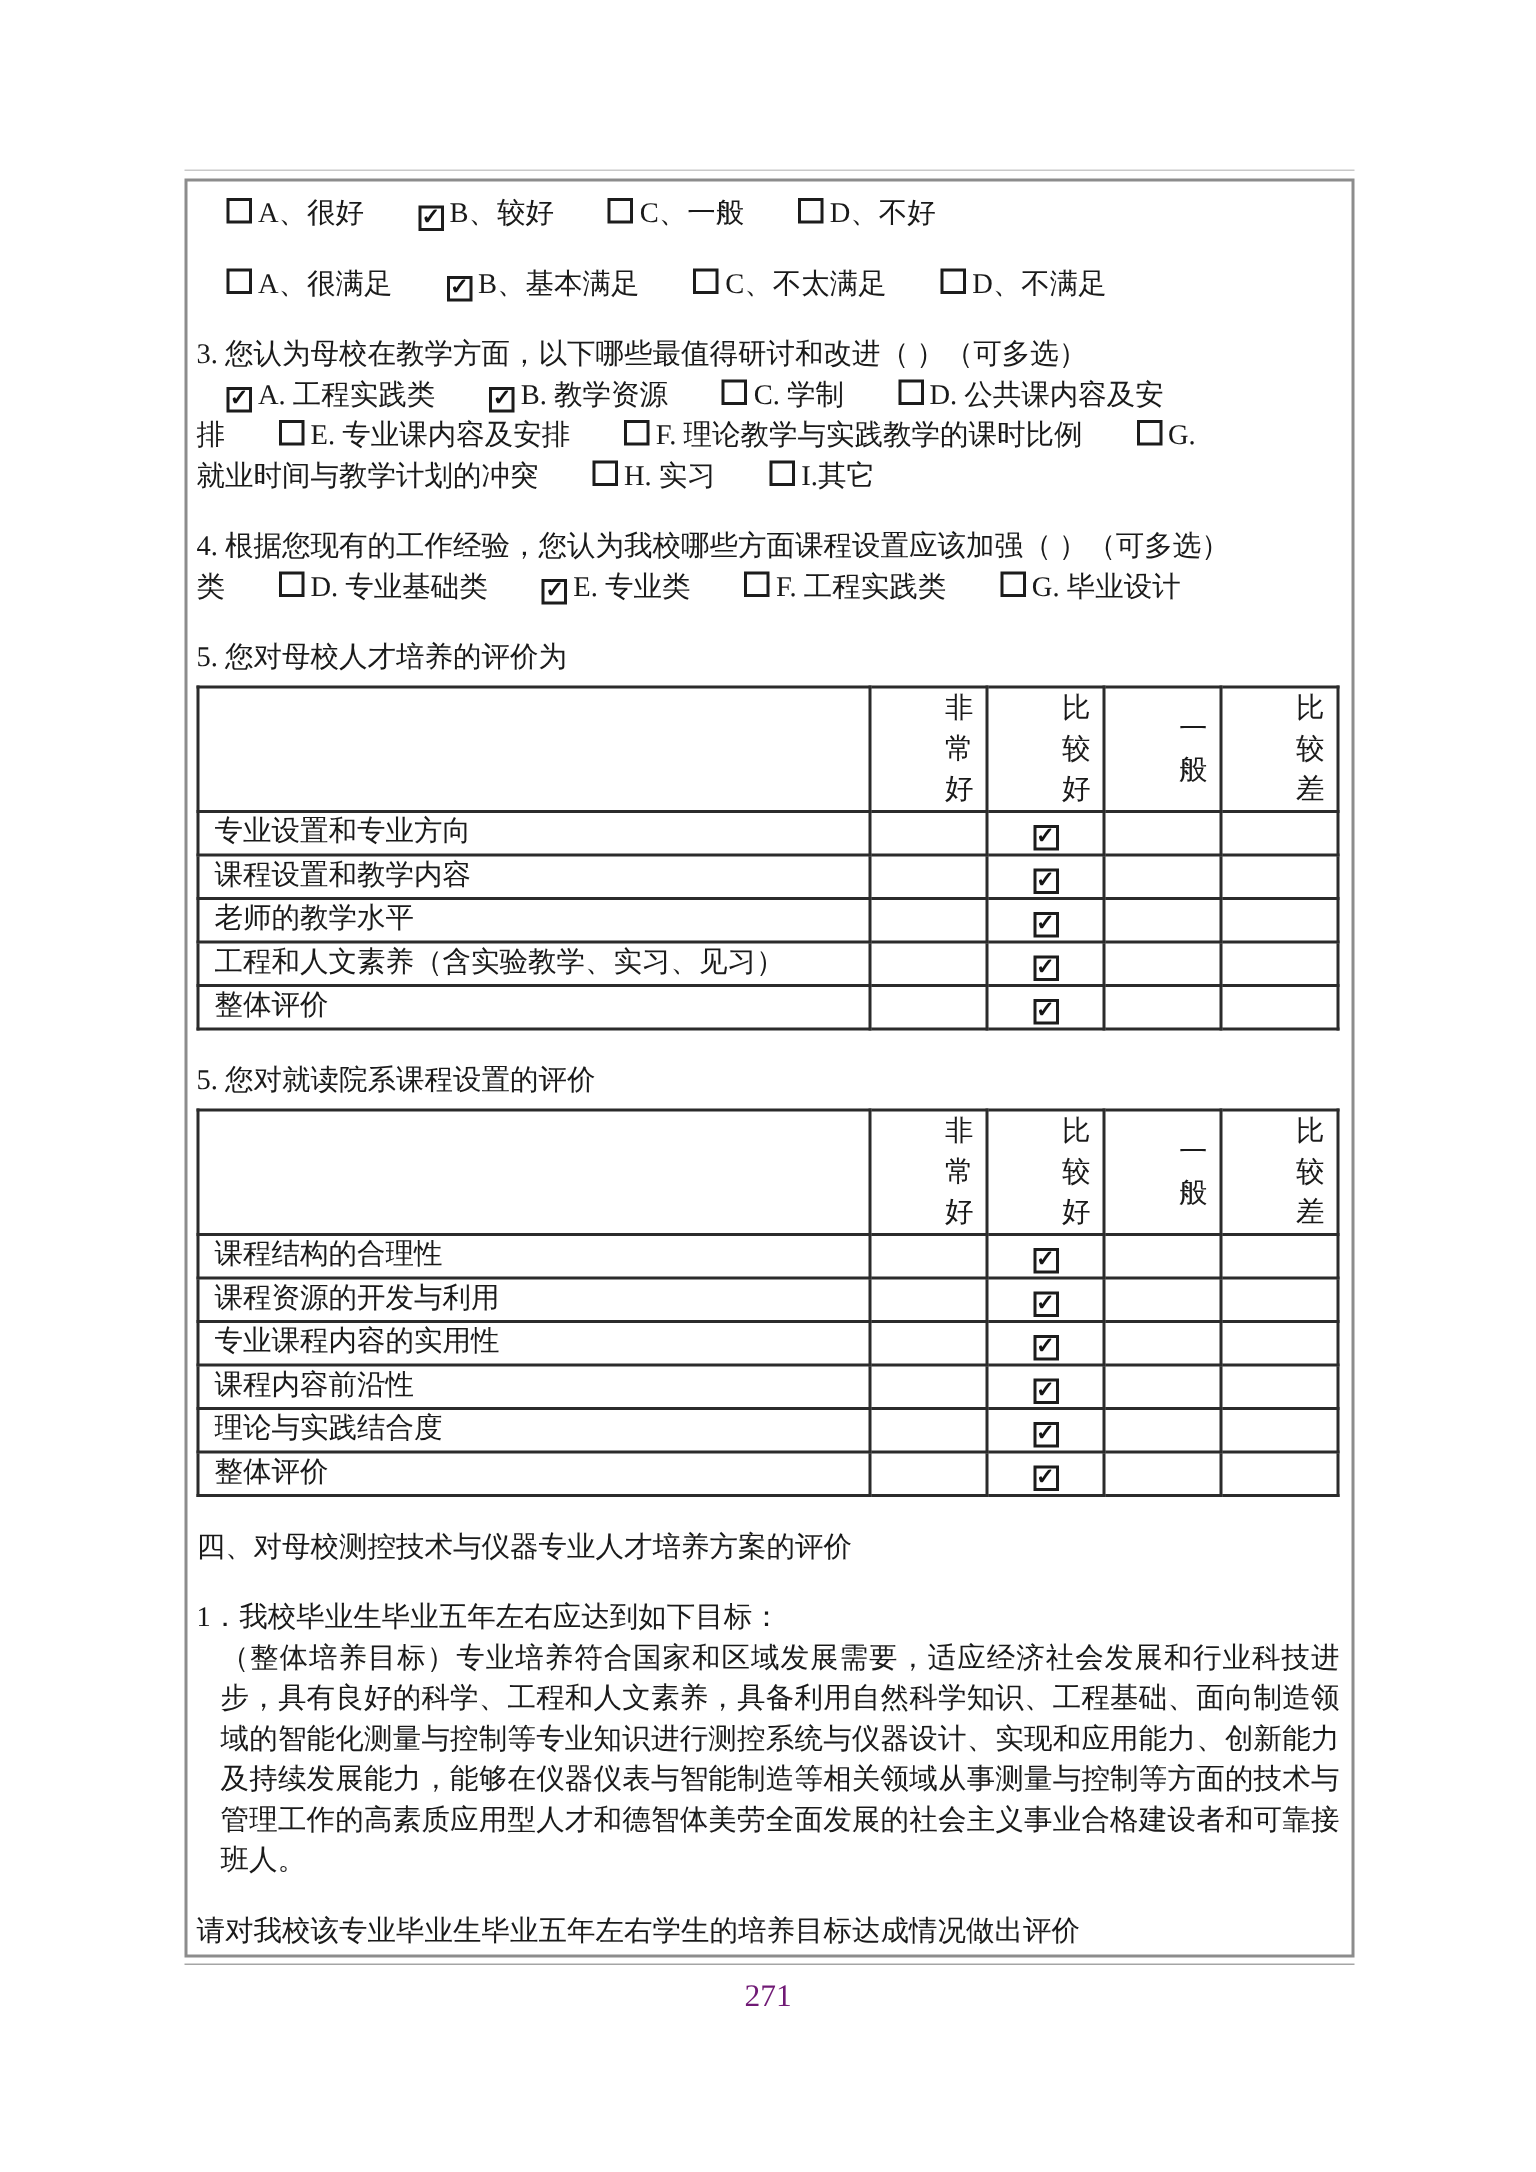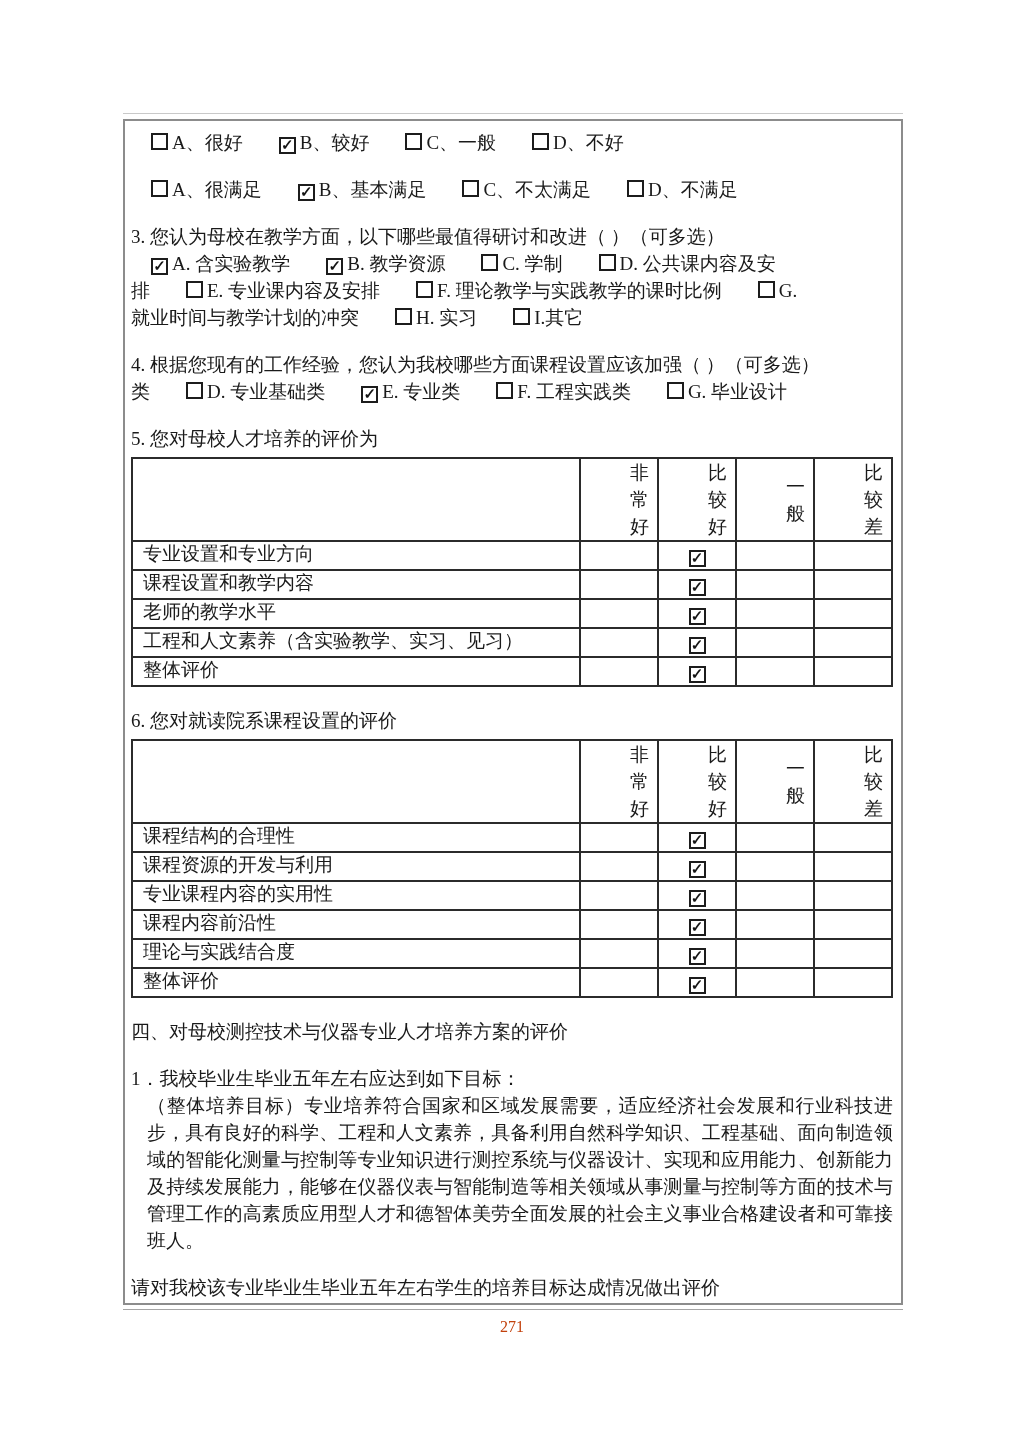--- a/index.html
+++ b/index.html
@@ -43,33 +43,33 @@
     border:2px solid #2b2b2b;font-weight:normal;font-size:19px;padding:0;
   }
   table.rating th{height:34px;text-align:center;padding-left:41px;}
   table.rating td{height:27px;}
   table.rating td.lbl{padding-left:10px;text-align:left;font-family:Liberation Mono, monospace;}
   table.rating td.val{text-align:center;}
   table.rating td.val .cb{margin-right:0;}
 
   .page-number{
     position:absolute;left:0;top:1318px;width:100%;
-    text-align:center;font-size:16px;color:#c2410c;
+    text-align:center;font-size:21px;color:#701a75;
   }
 </style>
 </head>
 <body>
 
 <div class="sheet" id="sheet">
     <div class="line opts indent"><span class="opt"><span class="cb"></span><span>A、很好</span></span><span class="opt"><span class="cb">✓</span><span>B、较好</span></span><span class="opt"><span class="cb"></span><span>C、一般</span></span><span class="opt"><span class="cb"></span><span>D、不好</span></span></div>
     <div class="blank"></div>
     <div class="line opts indent"><span class="opt"><span class="cb"></span><span>A、很满足</span></span><span class="opt"><span class="cb">✓</span><span>B、基本满足</span></span><span class="opt"><span class="cb"></span><span>C、不太满足</span></span><span class="opt"><span class="cb"></span><span>D、不满足</span></span></div>
     <div class="blank"></div>
     <div class="line">3. 您认为母校在教学方面，以下哪些最值得研讨和改进（ ）（可多选）</div>
-    <div class="line opts indent"><span class="opt"><span class="cb">✓</span><span>A. 含实验教学</span></span><span class="opt"><span class="cb">✓</span><span>B. 教学资源</span></span><span class="opt"><span class="cb"></span><span>C. 学制</span></span><span class="opt"><span class="cb"></span><span>D. 公共课内容及安</span></span></div>
+    <div class="line opts indent"><span class="opt"><span class="cb">✓</span><span>A. 工程实践类</span></span><span class="opt"><span class="cb">✓</span><span>B. 教学资源</span></span><span class="opt"><span class="cb"></span><span>C. 学制</span></span><span class="opt"><span class="cb"></span><span>D. 公共课内容及安</span></span></div>
     <div class="line opts"><span class="opt"><span>排</span></span><span class="opt"><span class="cb"></span><span>E. 专业课内容及安排</span></span><span class="opt"><span class="cb"></span><span>F. 理论教学与实践教学的课时比例</span></span><span class="opt"><span class="cb"></span><span>G.</span></span></div>
     <div class="line opts"><span class="opt"><span>就业时间与教学计划的冲突</span></span><span class="opt"><span class="cb"></span><span>H. 实习</span></span><span class="opt"><span class="cb"></span><span>I.其它</span></span></div>
     <div class="blank"></div>
     <div class="line">4. 根据您现有的工作经验，您认为我校哪些方面课程设置应该加强（ ）（可多选）</div>
     <div class="line opts"><span class="opt"><span>类</span></span><span class="opt"><span class="cb"></span><span>D. 专业基础类</span></span><span class="opt"><span class="cb">✓</span><span>E. 专业类</span></span><span class="opt"><span class="cb"></span><span>F. 工程实践类</span></span><span class="opt"><span class="cb"></span><span>G. 毕业设计</span></span></div>
     <div class="blank"></div>
     <div class="line">5. 您对母校人才培养的评价为</div>
     <table class="rating">
       <colgroup>
         <col class="c-label">
@@ -119,21 +119,21 @@
         <tr>
           <td class="lbl">整体评价</td>
           <td class="val"></td>
           <td class="val"><span class="cb">✓</span></td>
           <td class="val"></td>
           <td class="val"></td>
         </tr>
       </tbody>
     </table>
     <div class="blank"></div>
-    <div class="line">6. 您对就读院系课程设置的评价</div>
+    <div class="line">5. 您对就读院系课程设置的评价</div>
     <table class="rating">
       <colgroup>
         <col class="c-label">
         <col class="c-val">
         <col class="c-val">
         <col class="c-val">
         <col class="c-val">
       </colgroup>
       <thead>
         <tr>

